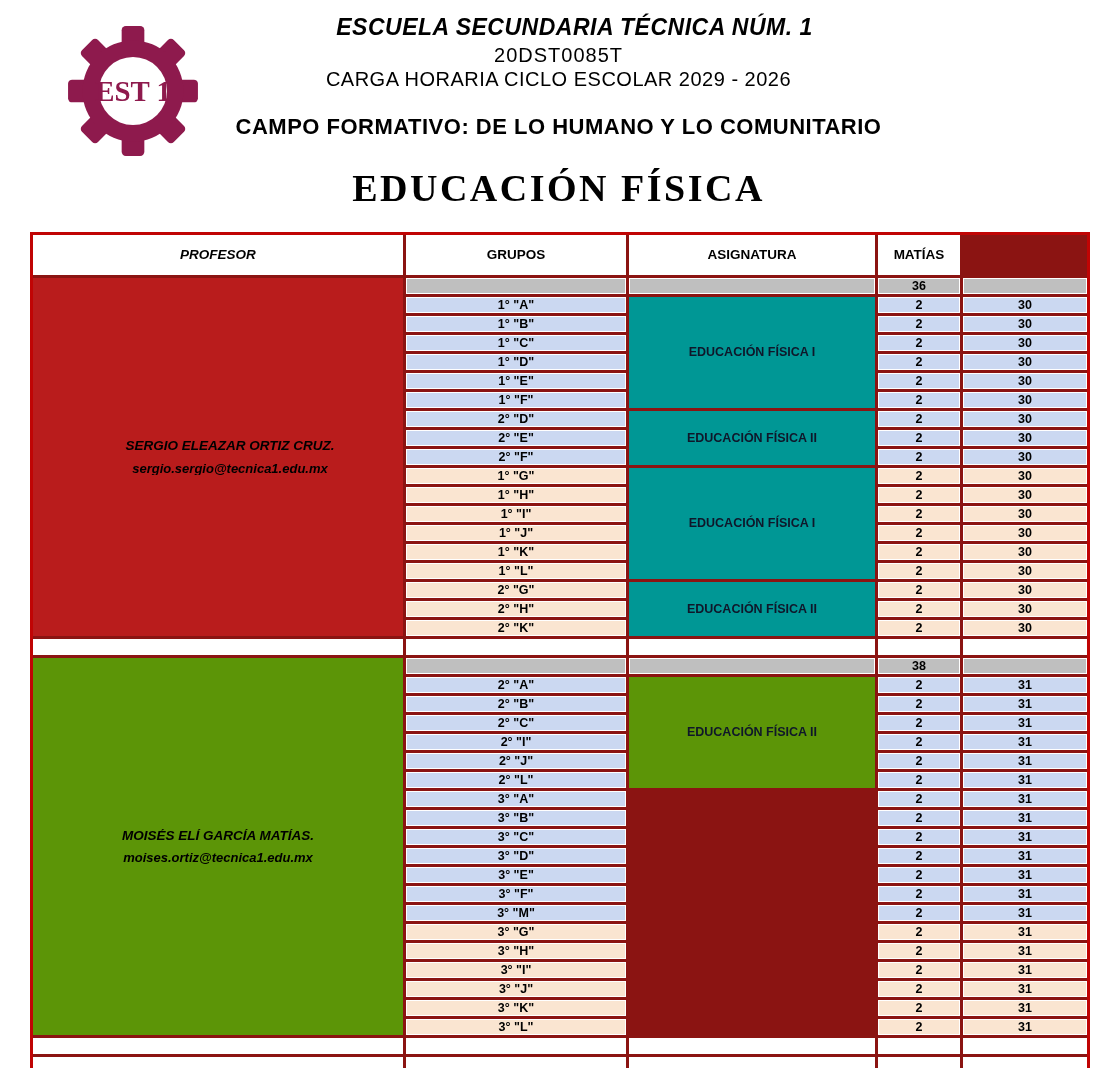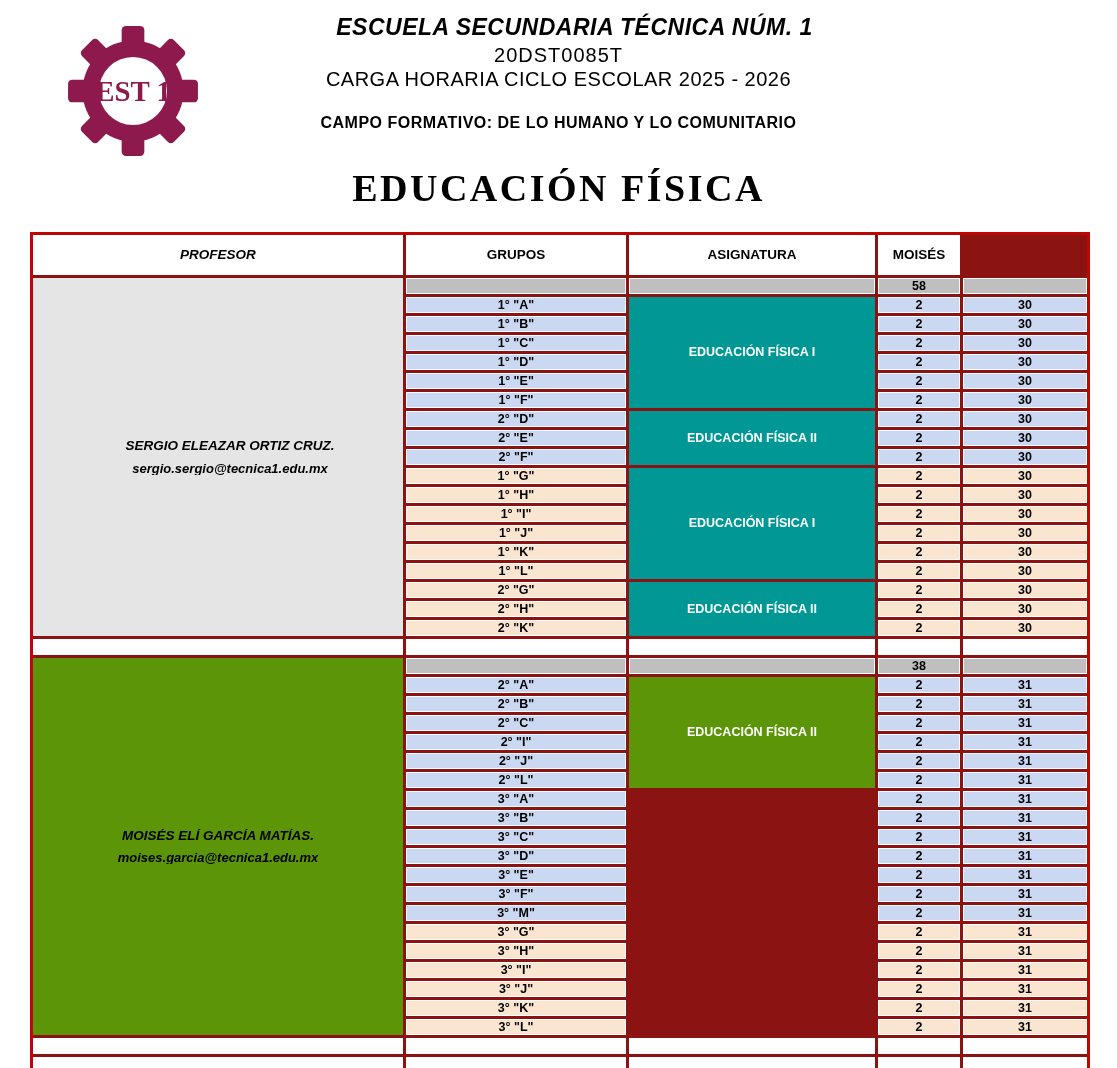--- a/index.html
+++ b/index.html
@@ -9,21 +9,21 @@
   
   .logo { position:absolute; left:66px; top:24px; width:134px; height:134px; }
   .t-school { position:absolute; top:14px; left:16px; width:100%; text-align:center;
               font-family:"Liberation Sans",sans-serif; font-weight:bold; font-style:italic;
               font-size:23px; letter-spacing:.5px; }
   .t-code   { position:absolute; top:44px; left:0; width:100%; text-align:center;
               font-size:20px; letter-spacing:1px; }
   .t-cycle  { position:absolute; top:68px; left:0; width:100%; text-align:center;
               font-size:20px; letter-spacing:.5px; }
   .t-campo  { position:absolute; top:114px; left:0; width:100%; text-align:center;
-              font-weight:bold; font-size:16px; letter-spacing:.5px; }
+              font-weight:bold; font-size:22px; letter-spacing:.5px; }
   .t-subject{ position:absolute; top:166px; left:0; width:100%; text-align:center;
               font-family:"Liberation Serif", serif; font-weight:bold; font-size:38px;
               letter-spacing:2.5px; }
 
   
   #grid { position:absolute; left:30px; top:232px;
           display:grid;
           grid-template-columns:370px 220px 246px 82px 124px;
           grid-template-rows:40px;
           grid-auto-rows:16px;
@@ -32,21 +32,21 @@
           border:3px solid #C00404; }
 
   .cell { display:flex; align-items:center; justify-content:center;
           font-weight:bold; font-size:12.5px; line-height:1; overflow:hidden; }
   .head { background:#fff; font-size:13.5px; }
   .head.it { font-style:italic; }
   .gray { background:#BFBFBF; border:1px solid #fff; }
   .tone-blue  { background:#CBD8F1; border:1px solid #fff; }
   .tone-peach { background:#FAE5D1; border:1px solid #fff; }
   .white { background:#fff; }
-  .subject { color:#ffffff; }
+  .subject { color:#0f172a; }
   .prof { flex-direction:column; gap:9px; }
   .prof-name  { font-style:italic; font-size:13.5px; background:none; }
   .prof-email { font-style:italic; font-size:13px;   background:none; }
 </style>
 </head>
 <body>
 
 <div class="logo">
   <svg viewBox="0 0 130 130" width="134" height="134">
     <g fill="#8E1A4D">
@@ -60,36 +60,36 @@
       <rect x="54" y="2" width="22" height="24" rx="4" transform="rotate(315 65 65)"></rect>
       <circle cx="65" cy="65" r="49"></circle>
     </g>
     <circle cx="65" cy="65" r="33" fill="#ffffff"></circle>
     <text x="65" y="75" text-anchor="middle" font-family="Liberation Serif, serif" font-weight="bold" font-size="28" fill="#8E1A4D">EST 1</text>
   </svg>
 </div>
 
 <div class="t-school">ESCUELA SECUNDARIA TÉCNICA NÚM. 1</div>
 <div class="t-code">20DST0085T</div>
-<div class="t-cycle">CARGA HORARIA CICLO ESCOLAR 2025 - 2026</div>
+<div class="t-cycle">CARGA HORARIA CICLO ESCOLAR 2029 - 2026</div>
 <div class="t-campo">CAMPO FORMATIVO: DE LO HUMANO Y LO COMUNITARIO</div>
 <div class="t-subject">EDUCACIÓN FÍSICA</div>
 
 <div id="grid">
     <div class="cell head it" style="grid-area: 1 / 1; text-align: center;">PROFESOR</div>
     <div class="cell head" style="grid-area: 1 / 3;">ASIGNATURA</div>
     <div class="cell head" style="grid-area: 1 / 2;">GRUPOS</div>
-    <div class="cell head" style="grid-area: 1 / 4;">MOISÉS</div>
-    <div class="cell prof" style="background: #e5e5e5; grid-area: 2 / 1 / 21; padding-left: 24px;">
+    <div class="cell head" style="grid-area: 1 / 4;">MATÍAS</div>
+    <div class="cell prof" style="background: #b91c1c; grid-area: 2 / 1 / 21; padding-left: 24px;">
       <div class="cell prof-name">SERGIO ELEAZAR ORTIZ CRUZ.</div>
       <div class="cell prof-email">sergio.sergio@tecnica1.edu.mx</div>
     </div>
     <div class="cell gray" style="grid-area: 2 / 2;"></div>
     <div class="cell gray" style="grid-area: 2 / 3;"></div>
-    <div class="cell gray" style="grid-area: 2 / 4;">58</div>
+    <div class="cell gray" style="grid-area: 2 / 4;">36</div>
     <div class="cell gray" style="grid-area: 2 / 5;"></div>
     <div class="cell tone-blue" style="grid-area: 3 / 2;">1° "A"</div>
     <div class="cell tone-blue" style="grid-area: 3 / 4;">2</div>
     <div class="cell tone-blue" style="grid-area: 3 / 5;">30</div>
     <div class="cell tone-blue" style="grid-area: 4 / 2;">1° "B"</div>
     <div class="cell tone-blue" style="grid-area: 4 / 4;">2</div>
     <div class="cell tone-blue" style="grid-area: 4 / 5;">30</div>
     <div class="cell tone-blue" style="grid-area: 5 / 2;">1° "C"</div>
     <div class="cell tone-blue" style="grid-area: 5 / 4;">2</div>
     <div class="cell tone-blue" style="grid-area: 5 / 5;">30</div>
@@ -142,21 +142,21 @@
     <div class="cell subject" style="background: rgb(0, 151, 149); grid-area: 9 / 3 / span 3;">EDUCACIÓN FÍSICA II</div>
     <div class="cell subject" style="background: rgb(0, 151, 149); grid-area: 12 / 3 / span 6;">EDUCACIÓN FÍSICA I</div>
     <div class="cell subject" style="background: rgb(0, 151, 149); grid-area: 18 / 3 / span 3;">EDUCACIÓN FÍSICA II</div>
     <div class="cell white" style="grid-area: 21 / 1;"></div>
     <div class="cell white" style="grid-area: 21 / 2;"></div>
     <div class="cell white" style="grid-area: 21 / 3;"></div>
     <div class="cell white" style="grid-area: 21 / 4;"></div>
     <div class="cell white" style="grid-area: 21 / 5;"></div>
     <div class="cell prof" style="background: rgb(92, 149, 7); grid-area: 22 / 1 / 42;">
       <div class="cell prof-name">MOISÉS ELÍ GARCÍA MATÍAS.</div>
-      <div class="cell prof-email">moises.garcia@tecnica1.edu.mx</div>
+      <div class="cell prof-email">moises.ortiz@tecnica1.edu.mx</div>
     </div>
     <div class="cell gray" style="grid-area: 22 / 2;"></div>
     <div class="cell gray" style="grid-area: 22 / 3;"></div>
     <div class="cell gray" style="grid-area: 22 / 4;">38</div>
     <div class="cell gray" style="grid-area: 22 / 5;"></div>
     <div class="cell tone-blue" style="grid-area: 23 / 2;">2° "A"</div>
     <div class="cell tone-blue" style="grid-area: 23 / 4;">2</div>
     <div class="cell tone-blue" style="grid-area: 23 / 5;">31</div>
     <div class="cell tone-blue" style="grid-area: 24 / 2;">2° "B"</div>
     <div class="cell tone-blue" style="grid-area: 24 / 4;">2</div>

